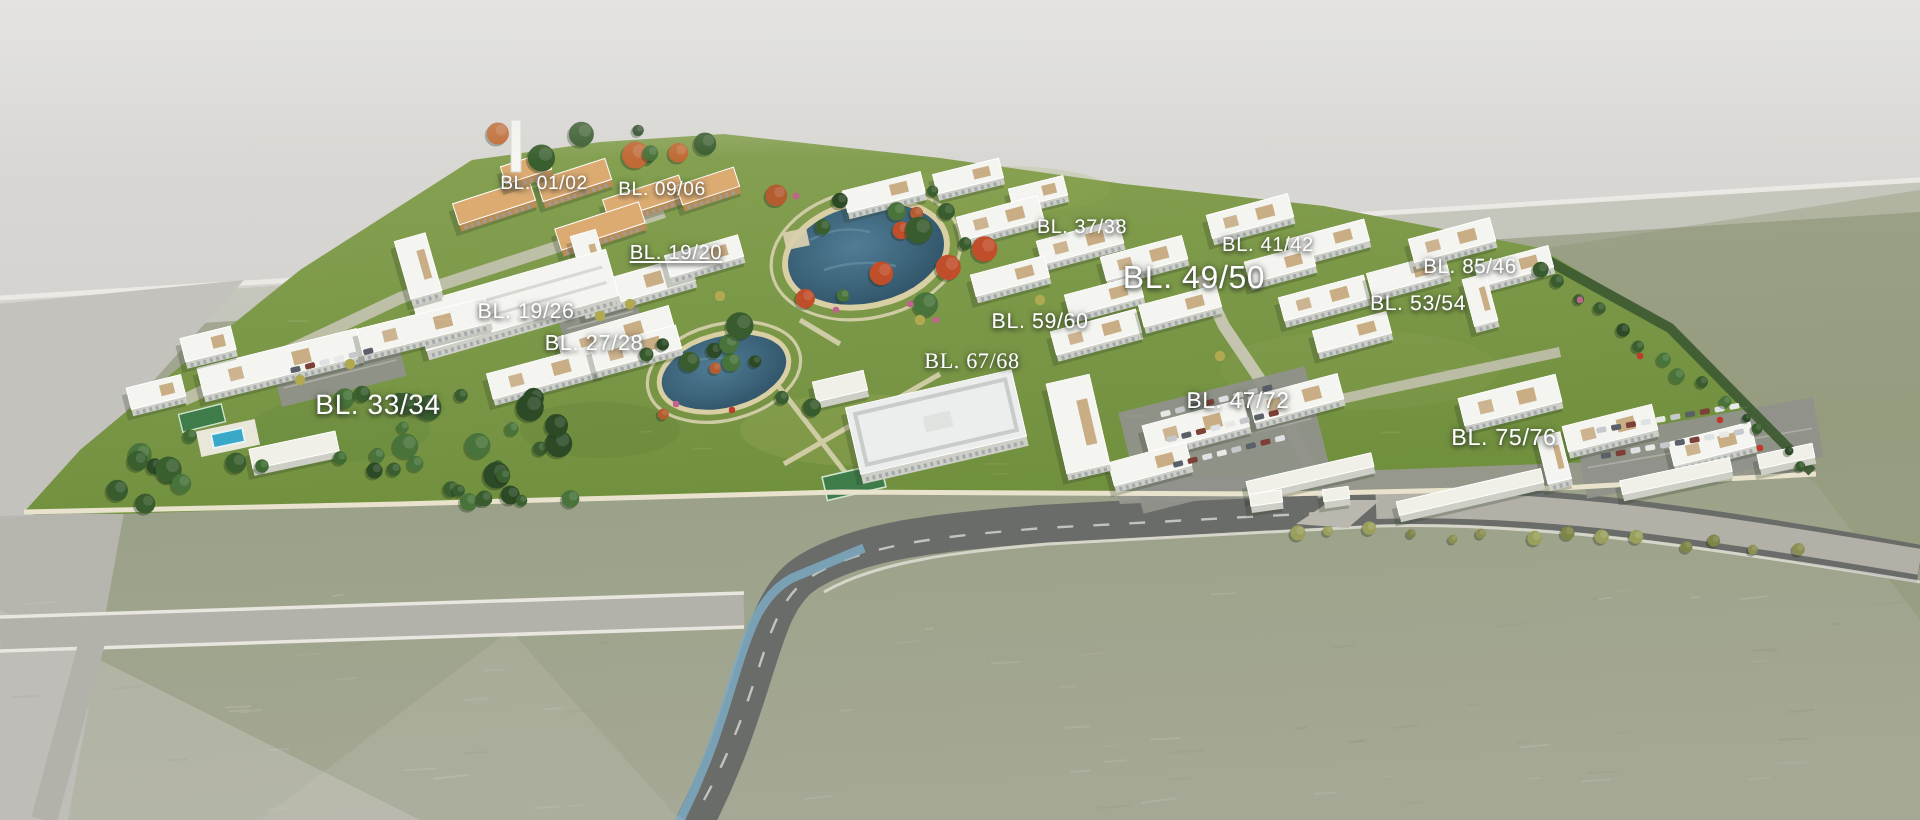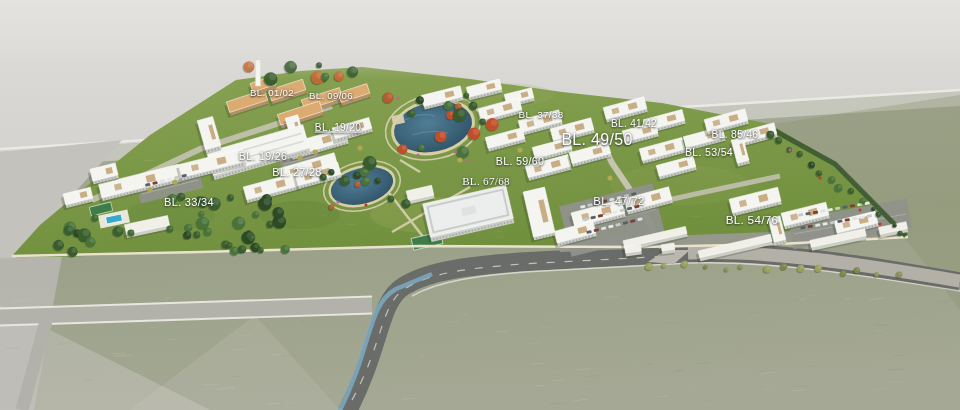--- a/index.html
+++ b/index.html
@@ -1225,24 +1225,24 @@
 
   <rect x="0" y="0" width="960" height="80" fill="url(#topfade)"></rect>
 </svg>
 
 <div id="labels-layer">
       <div class="bl-label" style="left: 272px; top: 92px; font-size: 9.6px;">BL. 01/02</div>
       <div class="bl-label" style="left: 331px; top: 95px; font-size: 9.6px;">BL. 09/06</div>
       <div class="bl-label" style="left: 338px; top: 127px; font-size: 10.2px; text-decoration: underline;">BL. 19/20</div>
       <div class="bl-label" style="left: 263px; top: 156px; font-size: 10.7px;">BL. 19/26</div>
       <div class="bl-label" style="left: 297px; top: 172px; font-size: 10.9px;">BL. 27/28</div>
-      <div class="bl-label" style="left: 189px; top: 202px; font-size: 11px; text-align: center;">BL. 33/34</div>
+      <div class="bl-label" style="left: 189px; top: 202px; font-size: 14px; text-align: center;">BL. 33/34</div>
       <div class="bl-label" style="left: 541px; top: 114px; font-size: 9.9px;">BL. 37/38</div>
       <div class="bl-label" style="left: 577px; top: 140px; font-size: 16px; padding-left: 40px;">BL. 49/50</div>
       <div class="bl-label" style="left: 520px; top: 161px; font-size: 10.7px;">BL. 59/60</div>
       <div class="bl-label" style="left: 486px; top: 181px; font-size: 11.1px; font-family: Liberation Serif, serif;">BL. 67/68</div>
       <div class="bl-label" style="left: 634px; top: 123px; font-size: 10.1px;">BL. 41/42</div>
       <div class="bl-label" style="left: 735px; top: 134px; font-size: 10.3px;">BL. 85/46</div>
       <div class="bl-label" style="left: 682px; top: 152px; font-size: 10.6px; margin-left: 27px;">BL. 53/54</div>
       <div class="bl-label" style="left: 619px; top: 201px; font-size: 11.4px;">BL. 47/72</div>
-      <div class="bl-label" style="left: 752px; top: 219px; font-size: 11.7px;">BL. 54/76</div>
+      <div class="bl-label" style="left: 752px; top: 219px; font-size: 11.7px;">BL. 75/76</div>
     </div>
 </div>
 
 </body></html>

